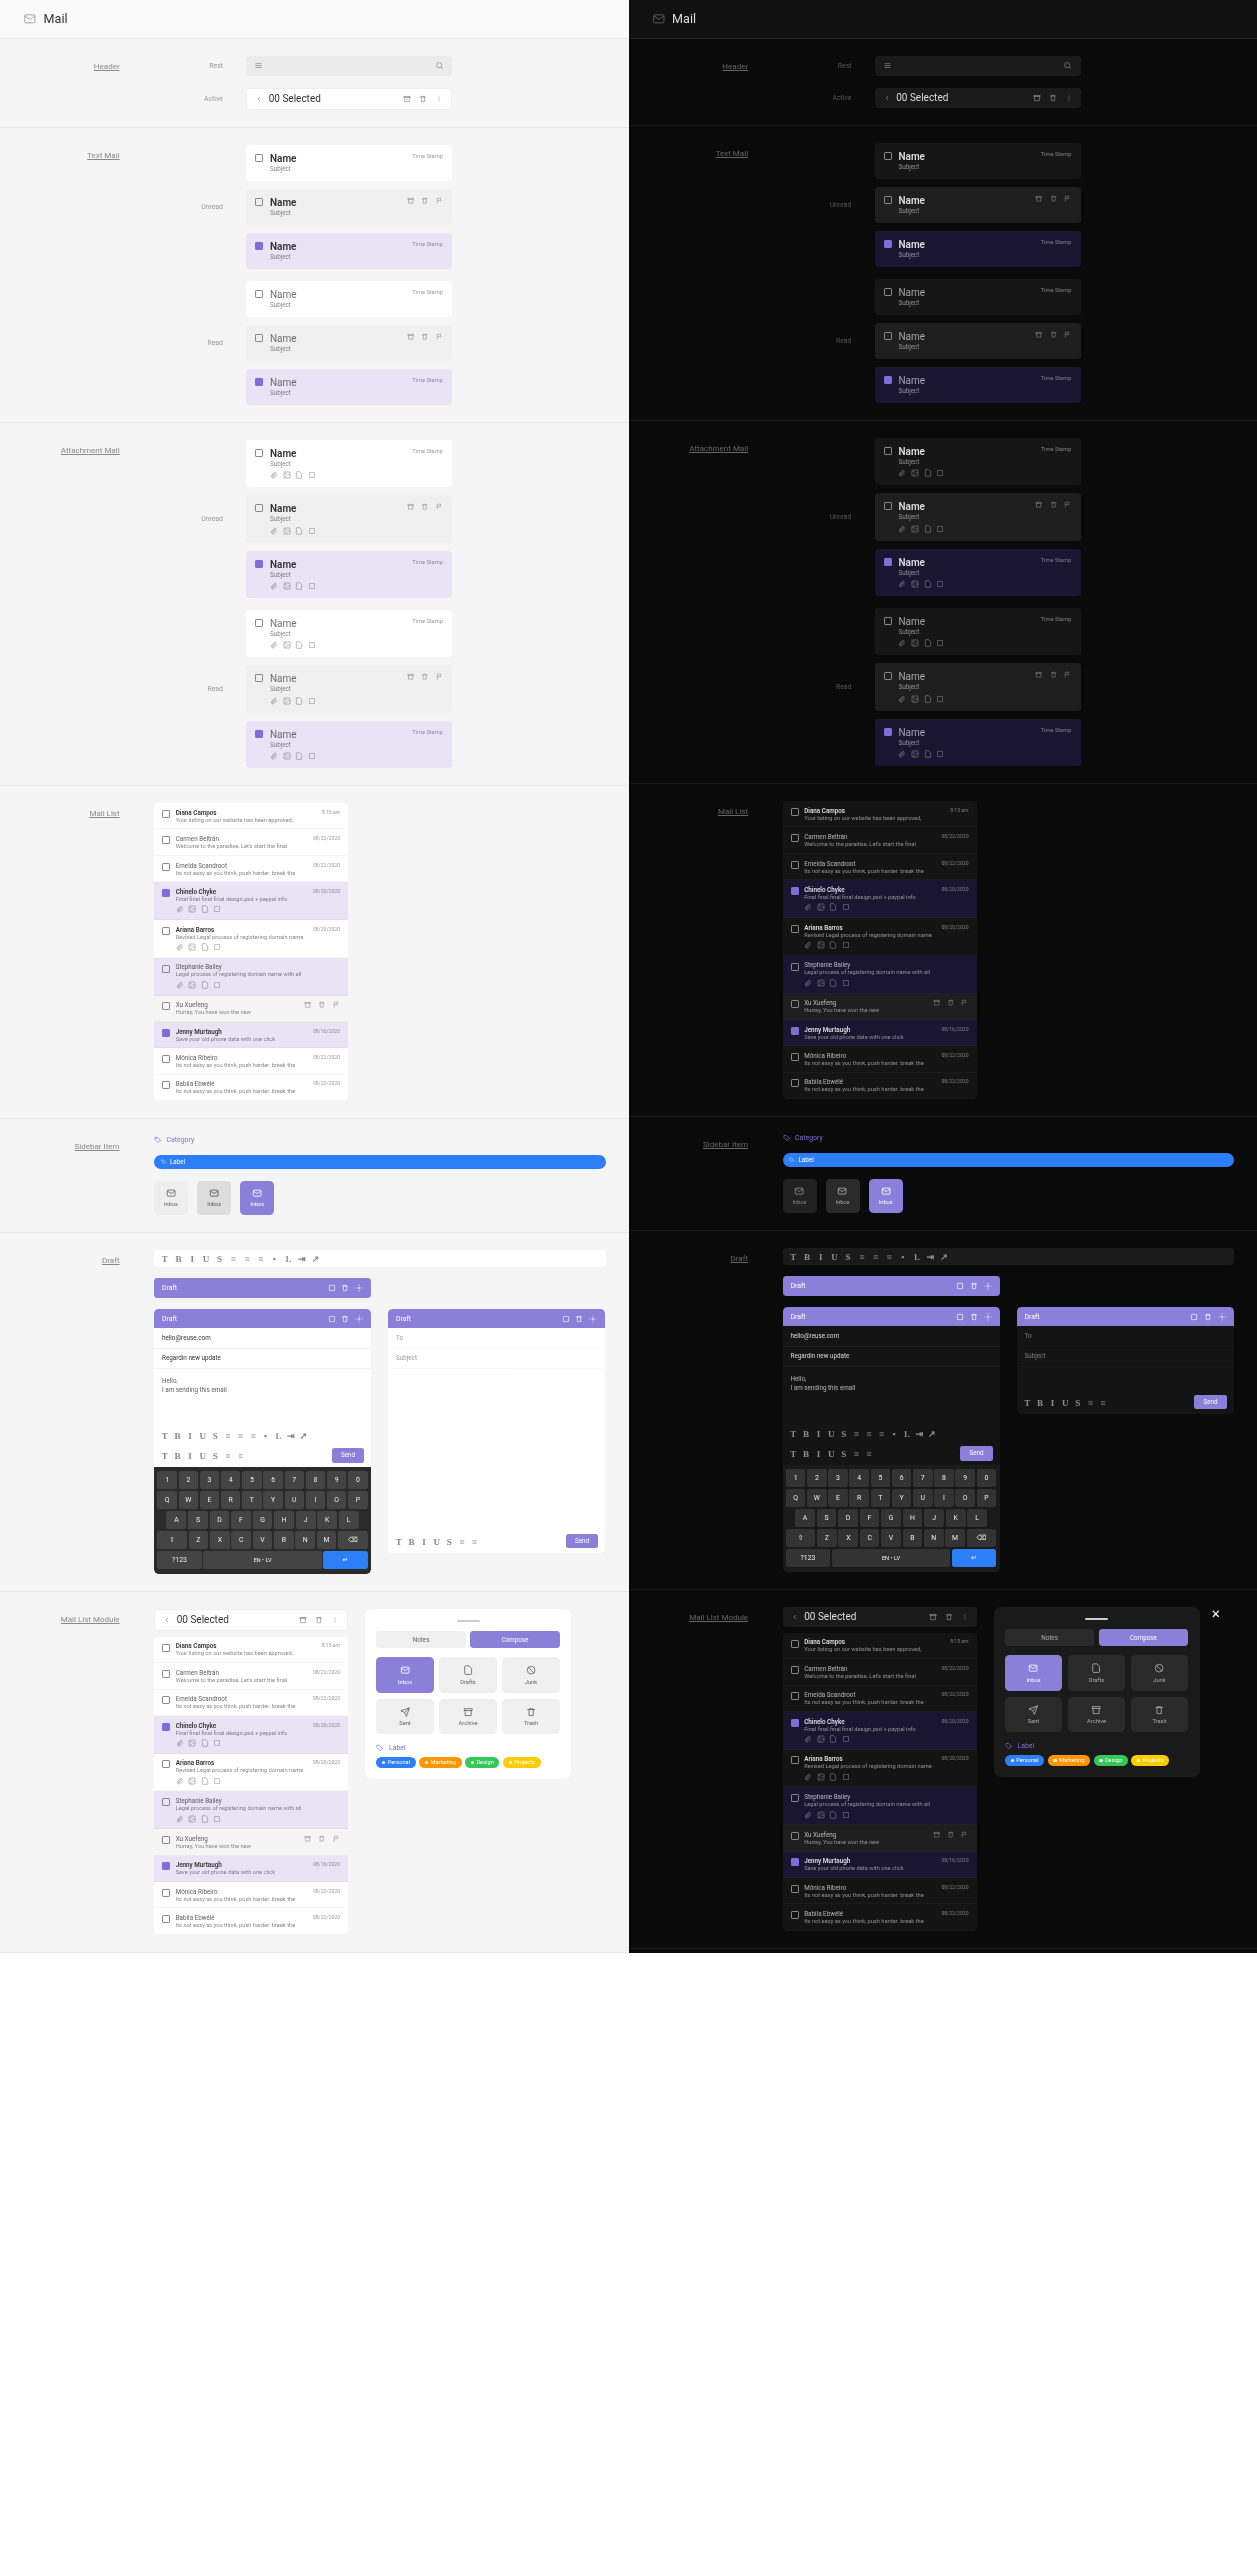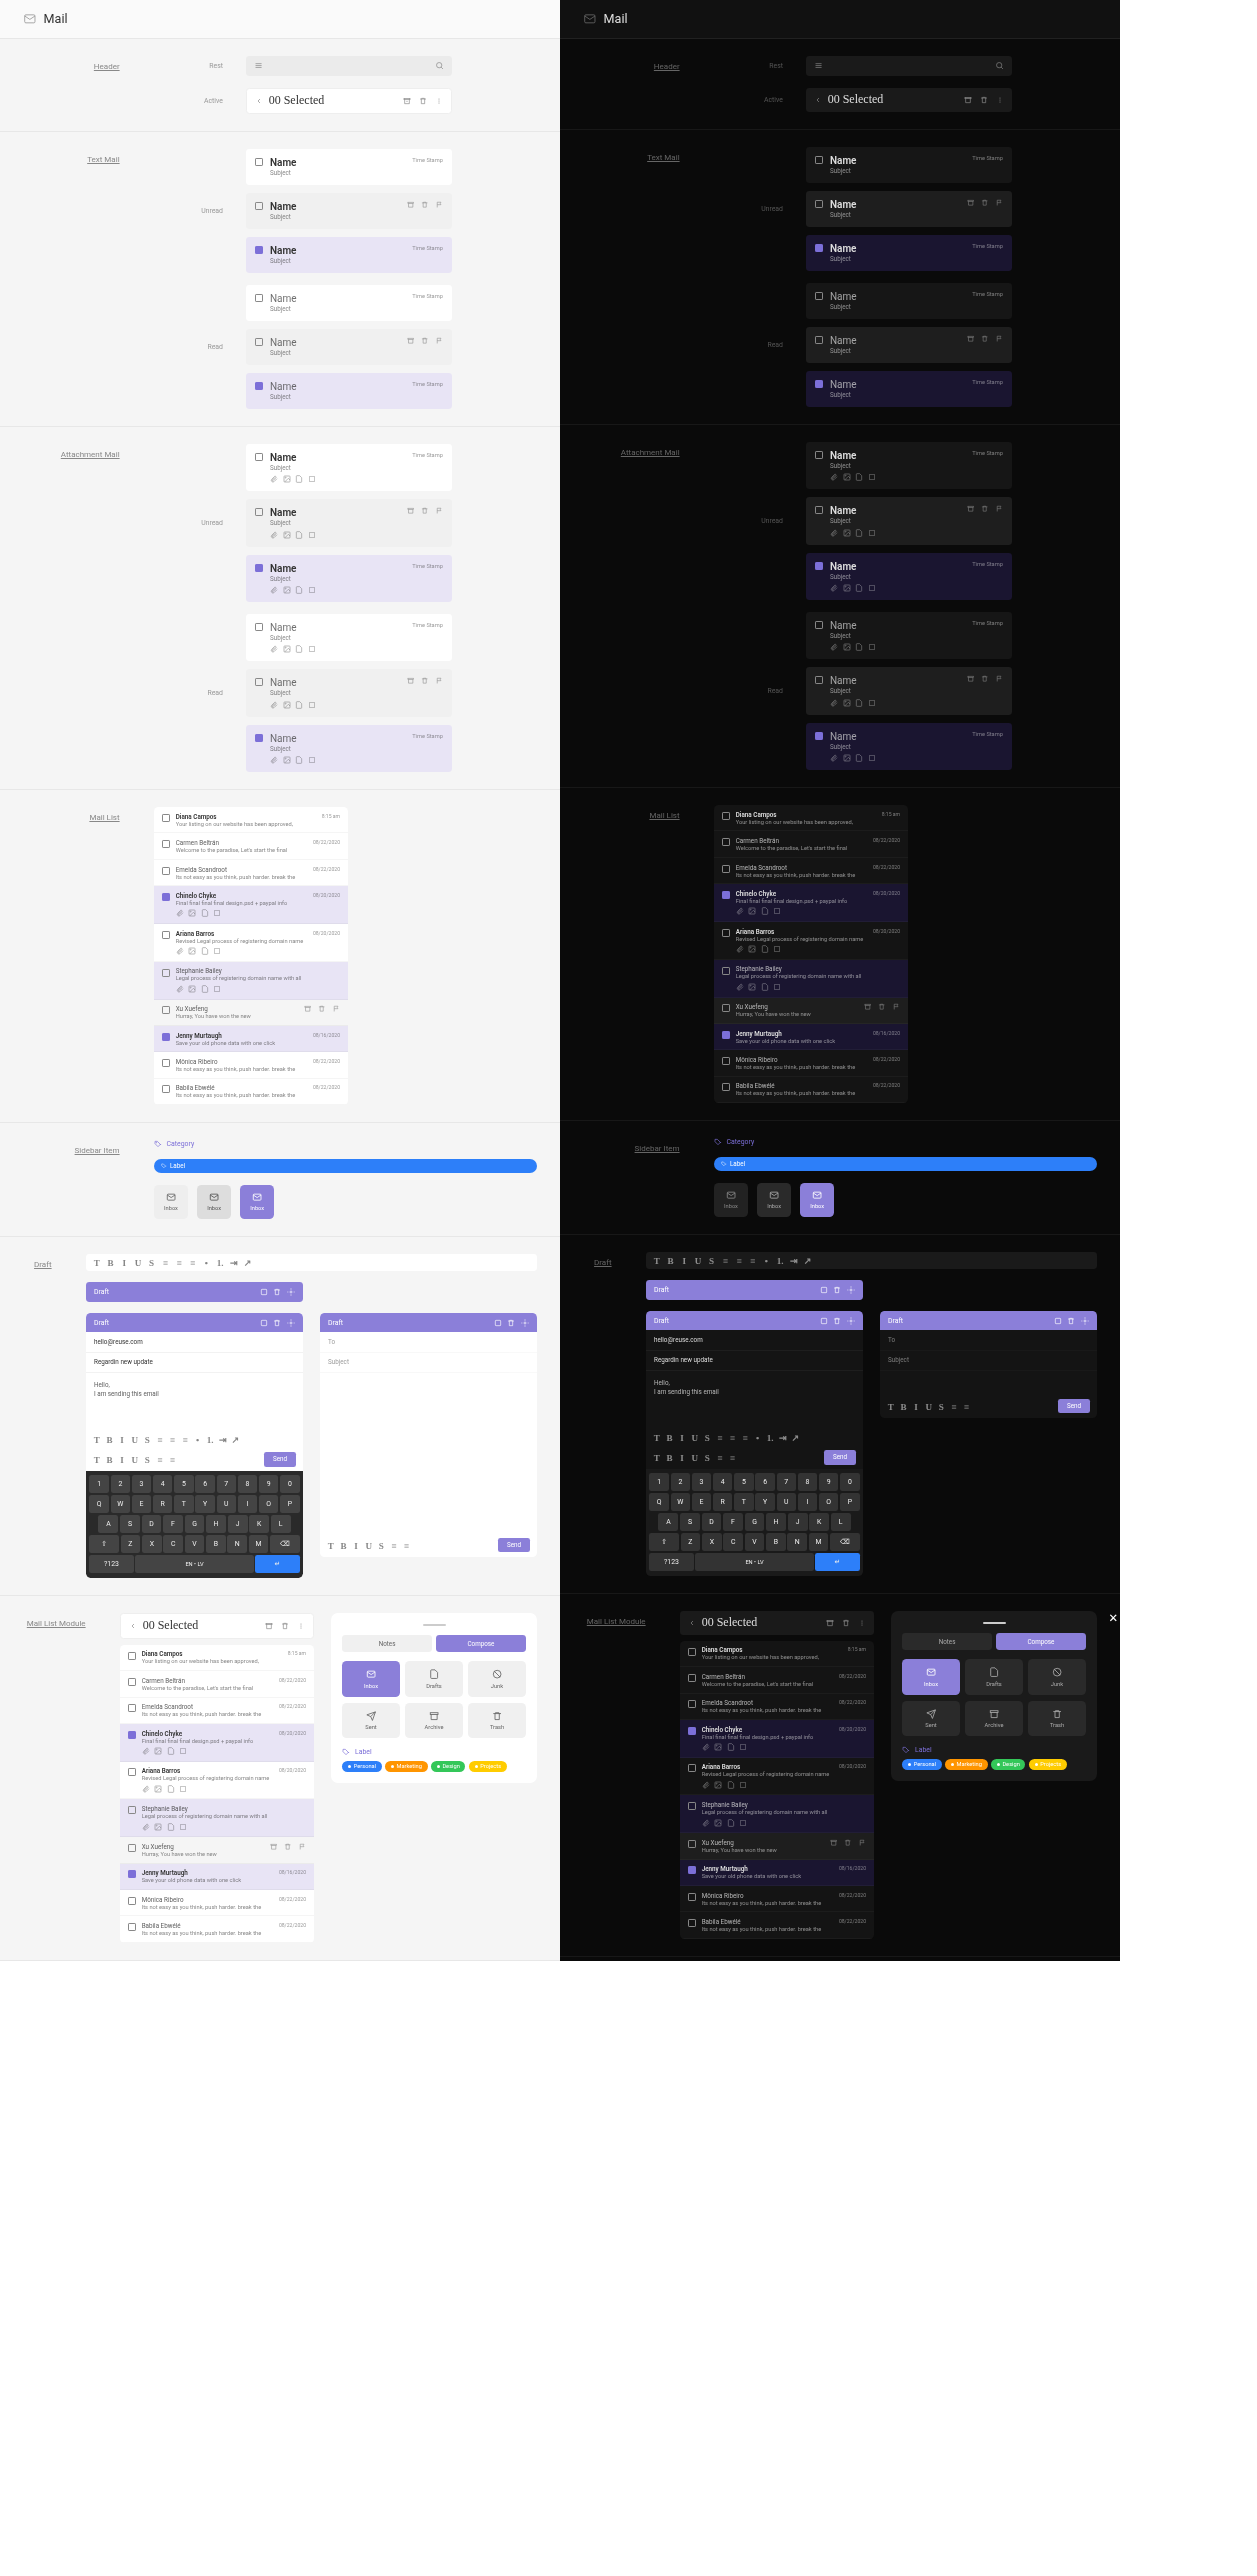--- a/index.html
+++ b/index.html
@@ -1,17 +1,17 @@
 <!DOCTYPE html>
 <html style="font-size:9.1px"><head>
 <meta charset="utf-8">
 <style>
 * { margin: 0; padding: 0; box-sizing: border-box; font-family: -apple-system, BlinkMacSystemFont, 'Segoe UI', Roboto, sans-serif; }
 body { display: flex; width: 1257px; }
-.theme { width: 560px; }
+.theme { width: 629px; }
 .light { background: #f5f5f5; color: #333; }
 .dark { background: #0a0a0a; color: #ddd; }
 .theme-header { display: flex; align-items: center; gap: 6.9px; padding: 11.4px 23px; border-bottom: 0.6px solid rgba(128,128,128,0.15); }
 .light .theme-header { background: #fafafa; }
 .dark .theme-header { background: #111; }
 .theme-icon { width: 13.7px; height: 13.7px; }
 .theme-title { font-size: 12.6px; font-weight: 400; }
 .section { display: flex; border-bottom: 0.6px solid rgba(128,128,128,0.12); }
 .section-label { width: 131px; padding: 23px 11.4px; font-size: 8px; color: #888; display: flex; align-items: flex-start; justify-content: flex-end; text-decoration: underline; }
 .dark .section-label { color: #666; }
@@ -24,21 +24,21 @@
 .search-bar { display: flex; align-items: center; padding: 5.7px 8px; border-radius: 3.4px; gap: 5.7px; }
 .light .search-bar { background: #ebebeb; }
 .dark .search-bar { background: #1a1a1a; }
 .search-icon-left, .search-icon-right { width: 9.1px; height: 9.1px; opacity: 0.5; }
 .search-spacer { flex: 1; }
 
 .header-active { display: flex; align-items: center; padding: 4.6px 8px; border-radius: 3.4px; gap: 5.7px; }
 .light .header-active { background: #fff; border: 0.6px solid #eee; }
 .dark .header-active { background: #1a1a1a; }
 .back-arrow { width: 8px; height: 8px; opacity: 0.6; }
-.selected-count { font-size: 12px; flex: 1; font-family: Liberation Serif, serif; }
+.selected-count { font-size: 10px; flex: 1; }
 .header-actions { display: flex; gap: 8px; }
 .action-icon { width: 8px; height: 8px; opacity: 0.6; cursor: pointer; }
 
 .mail-item { display: flex; align-items: flex-start; padding: 8px 9.1px; border-radius: 3.4px; gap: 6.9px; position: relative; }
 .light .mail-item.normal { background: #fff; }
 .light .mail-item.hover { background: #f0f0f0; }
 .light .mail-item.selected { background: #e8e4f5; }
 .dark .mail-item.normal { background: #161616; }
 .dark .mail-item.hover { background: #1e1e1e; }
 .dark .mail-item.selected { background: #1a1530; }

